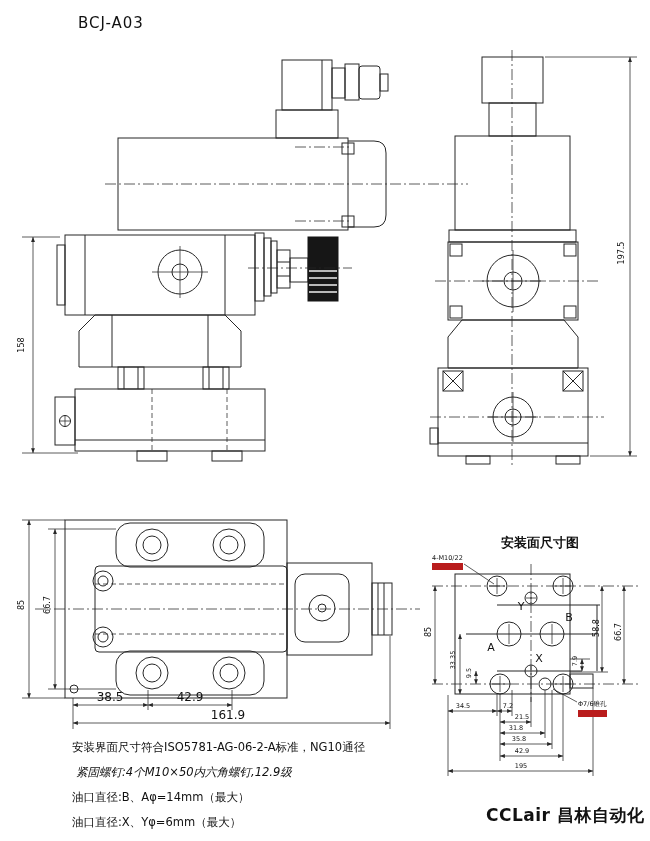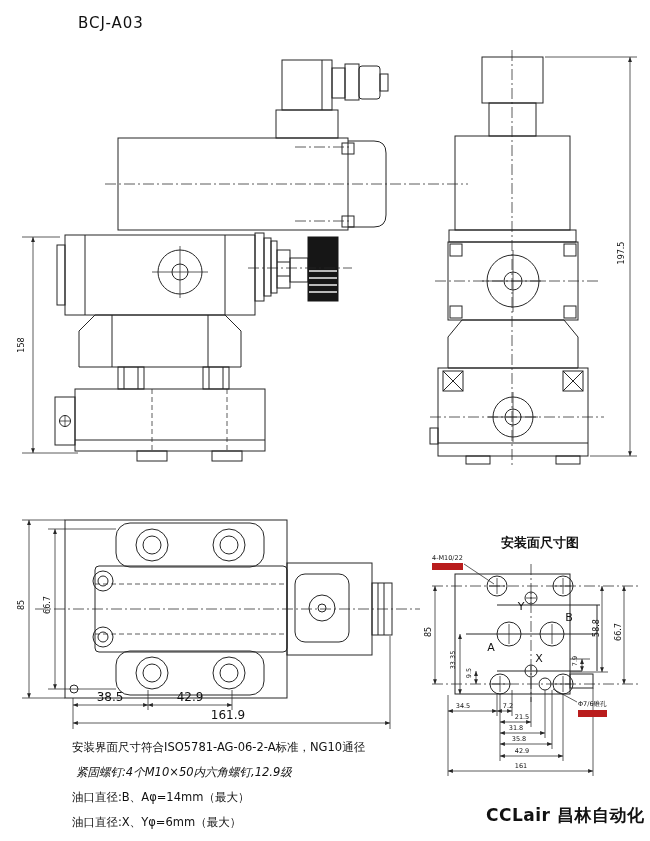--- a/index.html
+++ b/index.html
@@ -318,21 +318,21 @@
   <div class="t vdim tiny" style="left:469px; top:673px;">9.5</div>
   <div class="t vdim tiny" style="left:575px; top:661px;">7.9</div>
   <div class="t vdim" style="left:596px; top:628px;">58.8</div>
   <div class="t vdim" style="left:618px; top:632px;">66.7</div>
   <div class="t dimtext tiny" style="left:463px; top:706px;">34.5</div>
   <div class="t dimtext tiny" style="left:508px; top:706px;text-align:right;">7.2</div>
   <div class="t dimtext tiny" style="left:522px; top:717px;">21.5</div>
   <div class="t dimtext tiny" style="left:516px; top:728px;">31.8</div>
   <div class="t dimtext tiny" style="left:519px; top:739px;">35.8</div>
   <div class="t dimtext tiny" style="left:522px; top:751px;">42.9</div>
-  <div class="t dimtext tiny" style="left:521px; top:766px;">161</div>
+  <div class="t dimtext tiny" style="left:521px; top:766px;">195</div>
 
   <div class="t note" style="left:72px; top:740px;">安装界面尺寸符合ISO5781-AG-06-2-A标准，NG10通径</div>
   <div class="t note" style="left:76px; top:765px;font-style:italic;">紧固螺钉:4个M10×50内六角螺钉,12.9级</div>
   <div class="t note" style="left:72px; top:790px;">油口直径:B、Aφ=14mm（最大）</div>
   <div class="t note" style="left:72px; top:815px;">油口直径:X、Yφ=6mm（最大）</div>
 
   <div class="t logo" style="left:486px; top:804px;">CCLair 昌林自动化</div>
 </div>
 
 </body></html>

